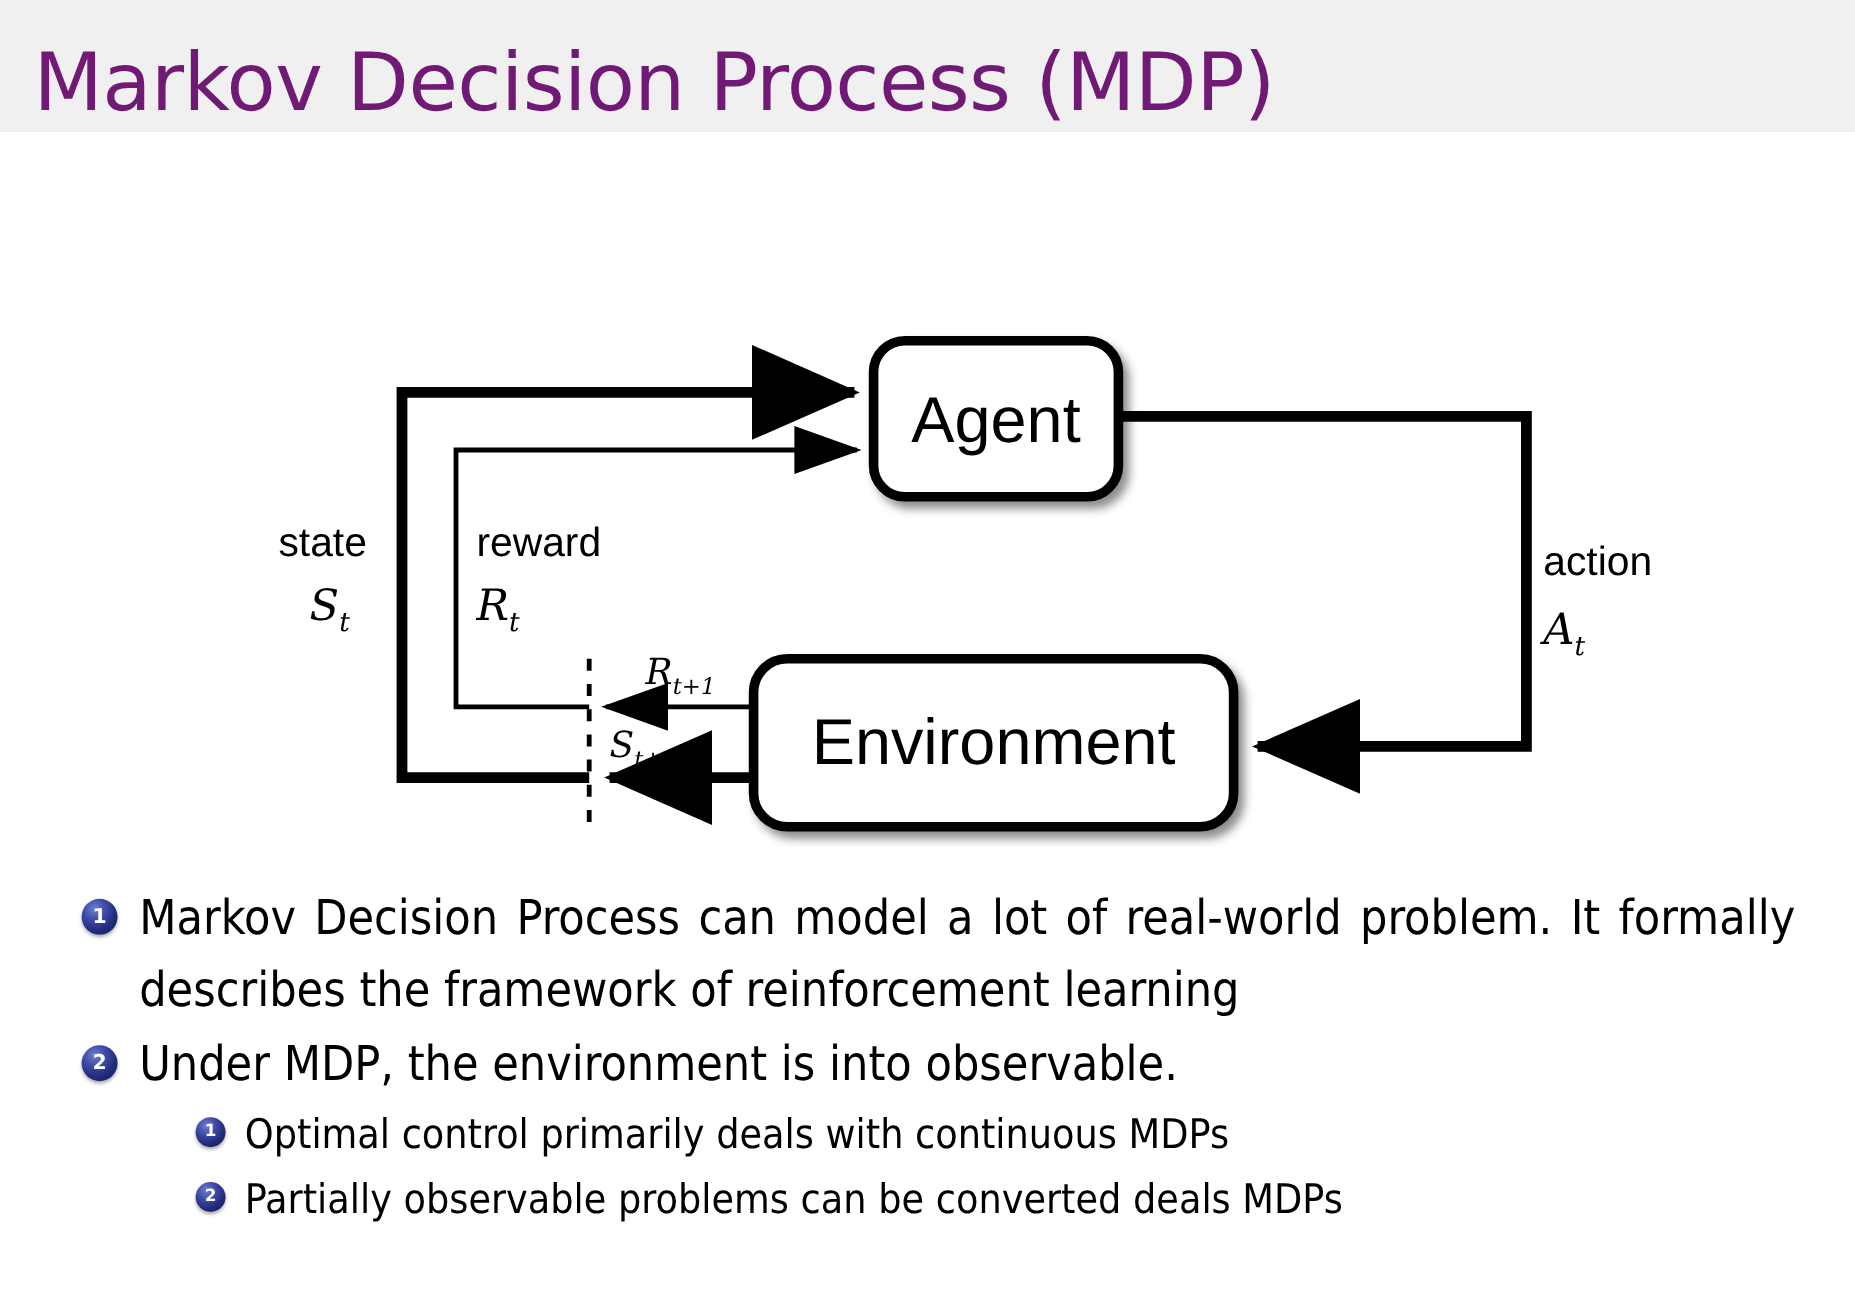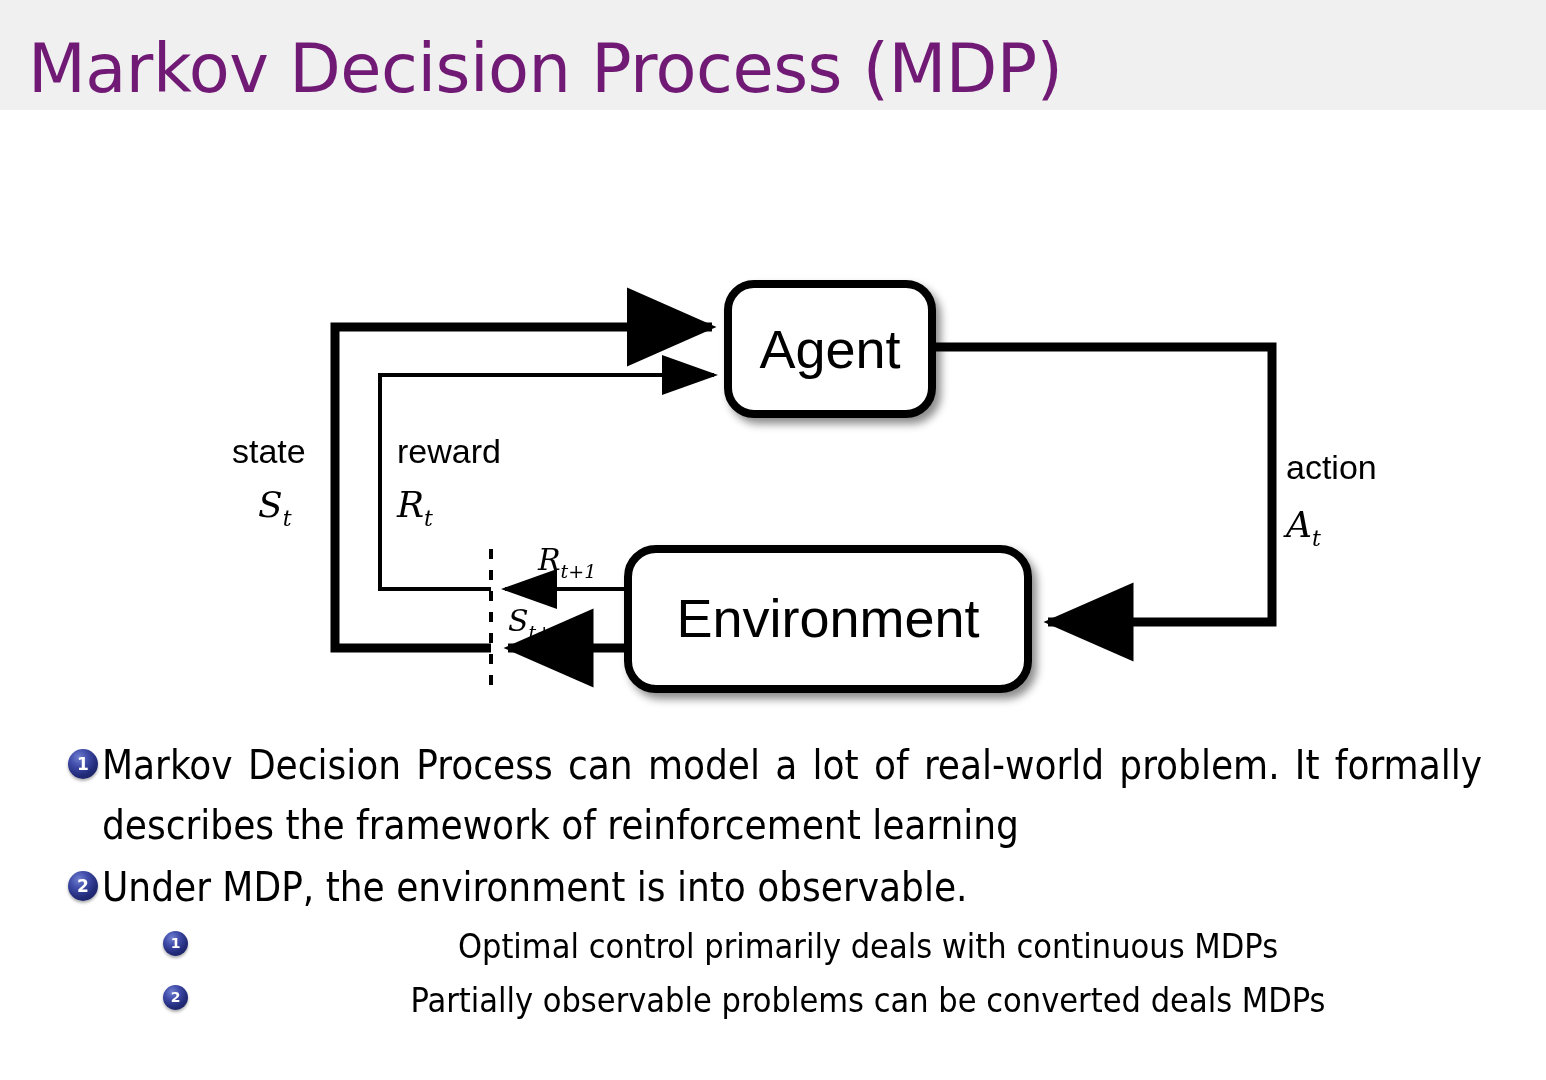--- a/index.html
+++ b/index.html
@@ -99,31 +99,30 @@
     margin-top: 12px;
   }
 
   .bullet-text {
     font-family: "DejaVu Sans Condensed", "DejaVu Sans", sans-serif;
     color: #000000;
   }
   .text-lvl1 {
     font-size: 40px;
     line-height: 60px;
-    margin-left: 4px;
+    margin-left: 18px;
     width: 1380px;
     text-align: justify;
     text-align-last: left;
   }
   .text-lvl2 {
     font-size: 34px;
     line-height: 54px;
-    margin-left: 30px;
+    margin-left: 16px;
     width: 1300px;
-    text-align: center;
   }
 
   
   .dg-box-label {
     font-family: "Liberation Sans", "DejaVu Sans", sans-serif;
     font-size: 54px;
     fill: #000000;
   }
   .dg-word {
     font-family: "Liberation Sans", "DejaVu Sans", sans-serif;

